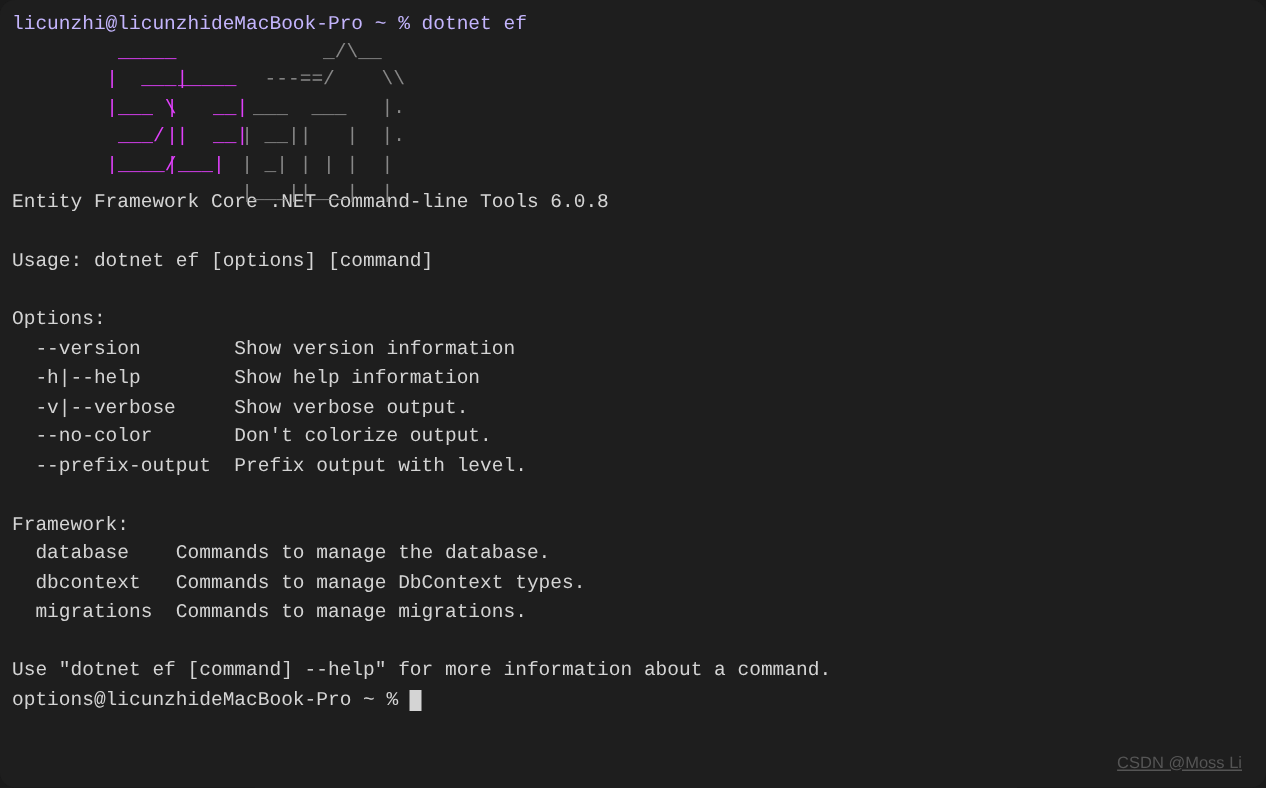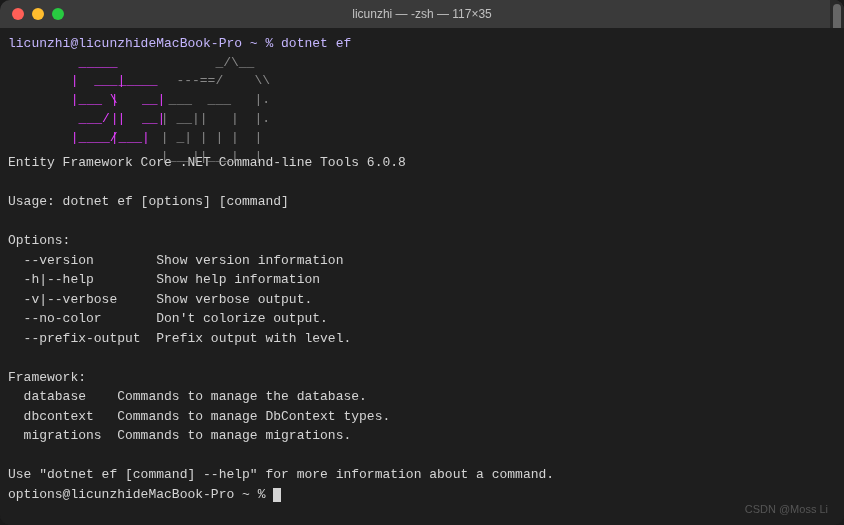--- a/index.html
+++ b/index.html
@@ -128,37 +128,27 @@
       vertical-align: text-bottom;
     }
 
     .watermark {
       position: absolute;
       bottom: 8px;
       right: 16px;
       color: #555;
       font-size: 11px;
       font-family: -apple-system, BlinkMacSystemFont, sans-serif;
+      text-decoration: underline;
     }
   </style>
 </head>
 <body>
 
 <div class="window">
-  <div class="title-bar">
-    <div class="traffic-lights">
-      <div class="traffic-light close"></div>
-      <div class="traffic-light minimize"></div>
-      <div class="traffic-light maximize"></div>
-    </div>
-    <span class="title-text">licunzhi — -zsh — 117×35</span>
-    <div class="scrollbar-indicator">
-      <div class="scrollbar-thumb"></div>
-    </div>
-  </div>
 
   <div class="terminal-body">
     <div class="prompt-line">licunzhi@licunzhideMacBook-Pro ~ % dotnet ef</div>
 
     <div class="logo-area">
       <div style="position:absolute; left:55px; top:0; color:#e040fb; font-size:13px; line-height:1.45; white-space:pre; font-family:'Courier New',Courier,monospace;">  _____  
  |  ___| 
  |___ \  
   ___/ | 
  |____/  </div>

